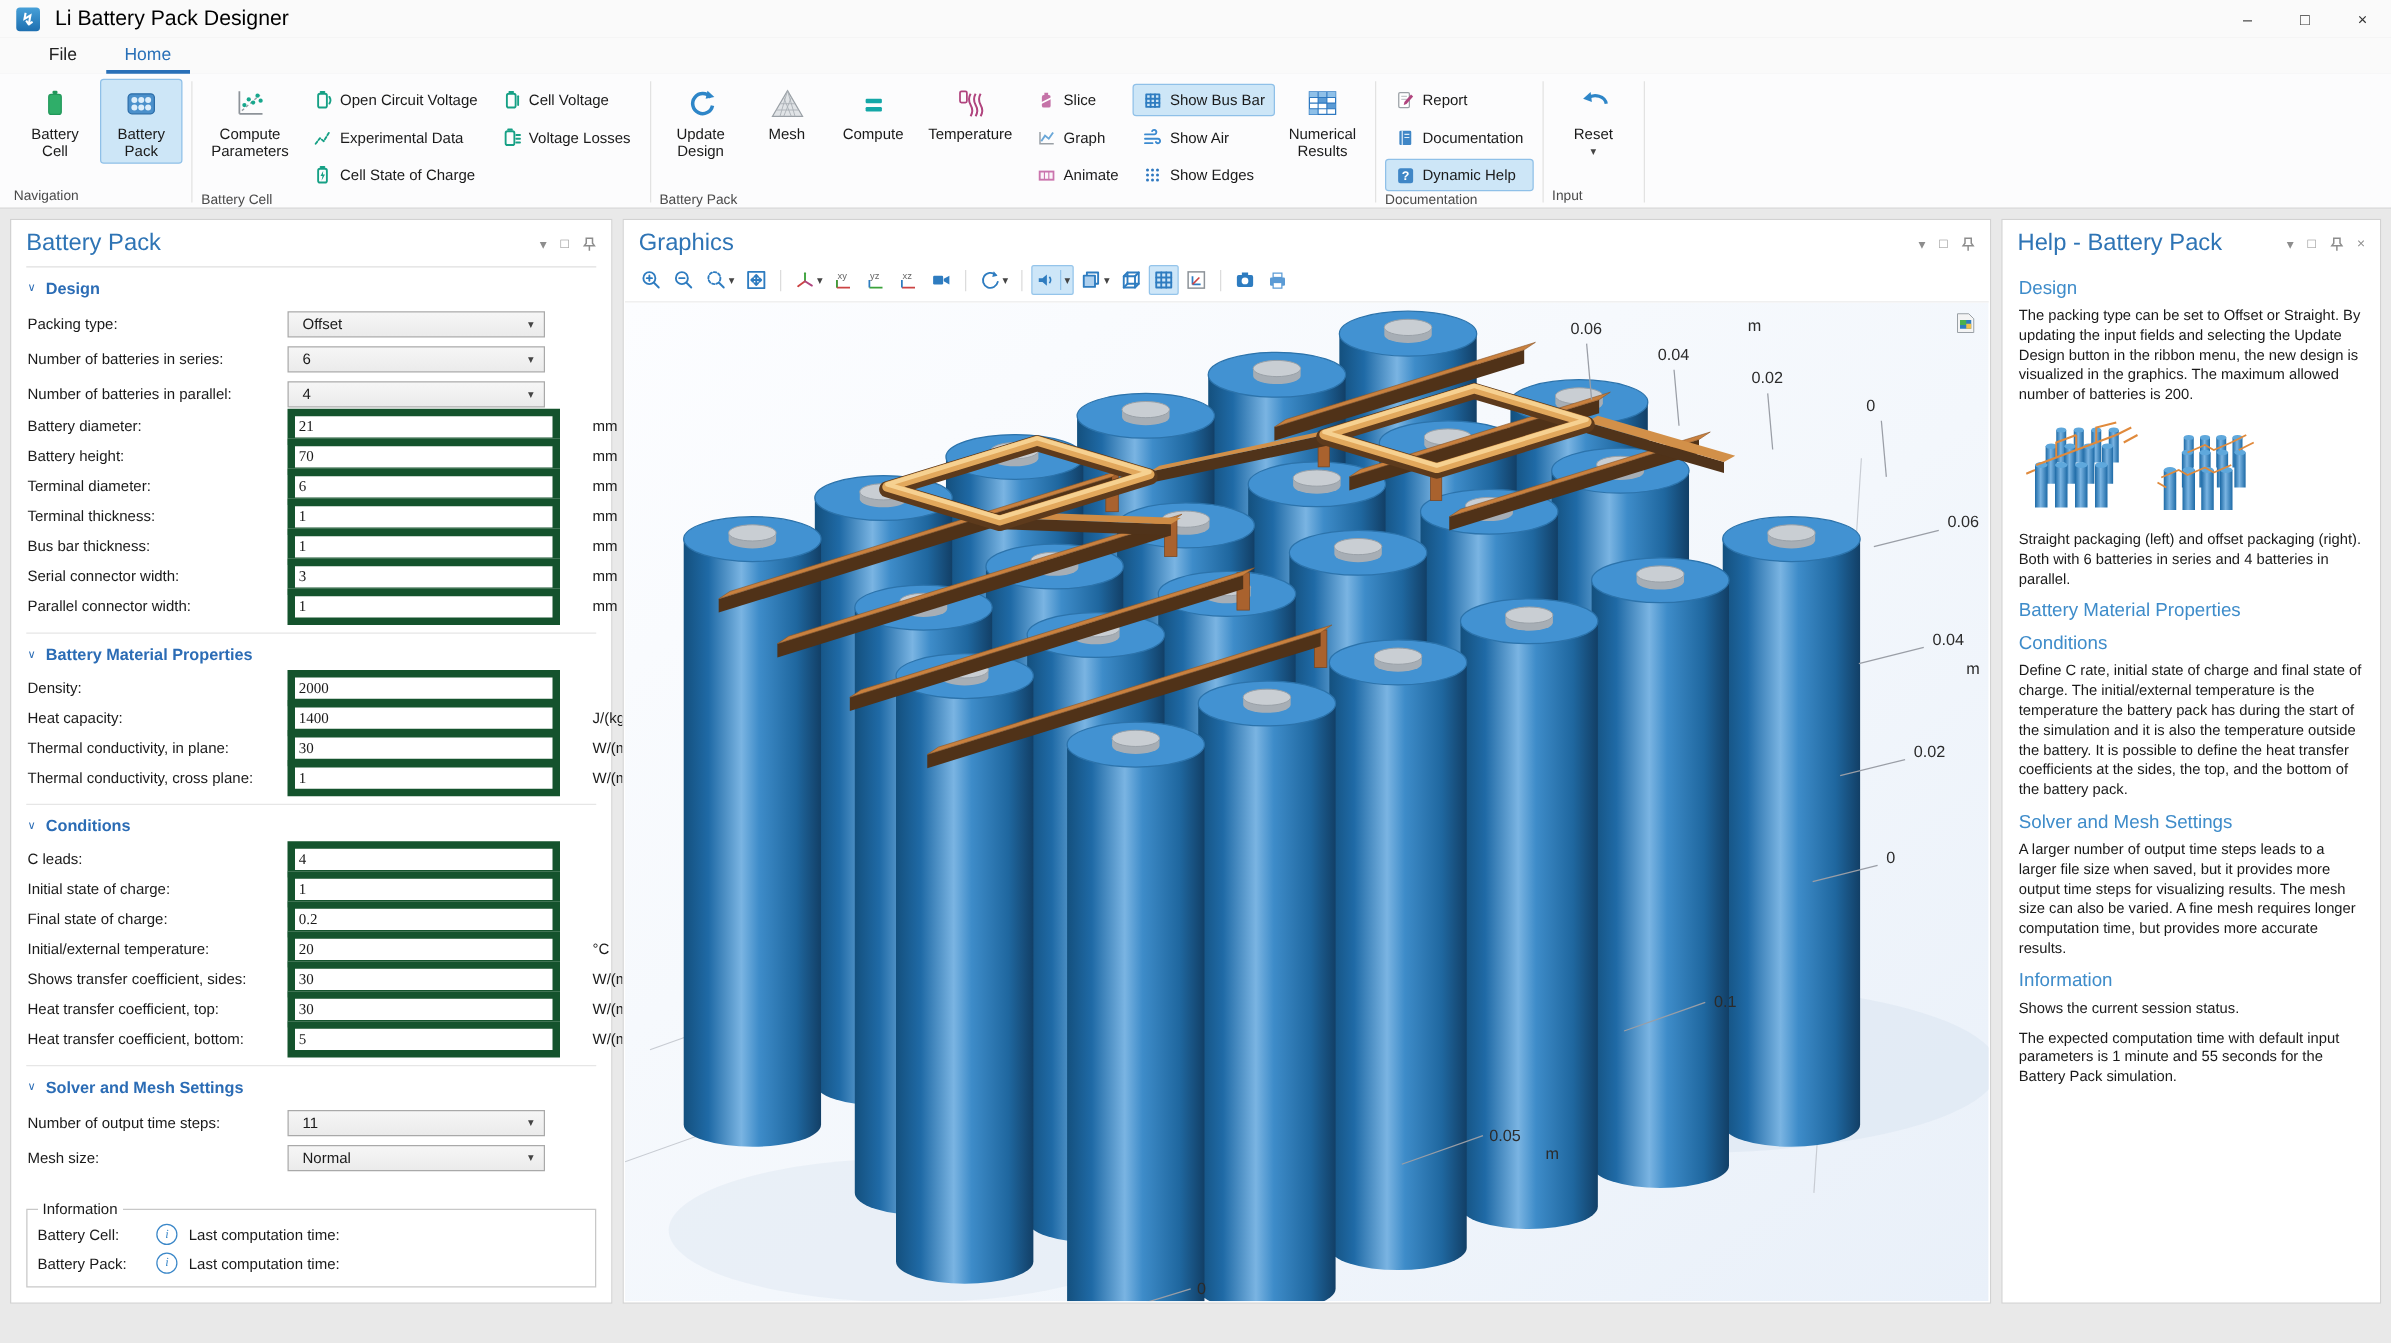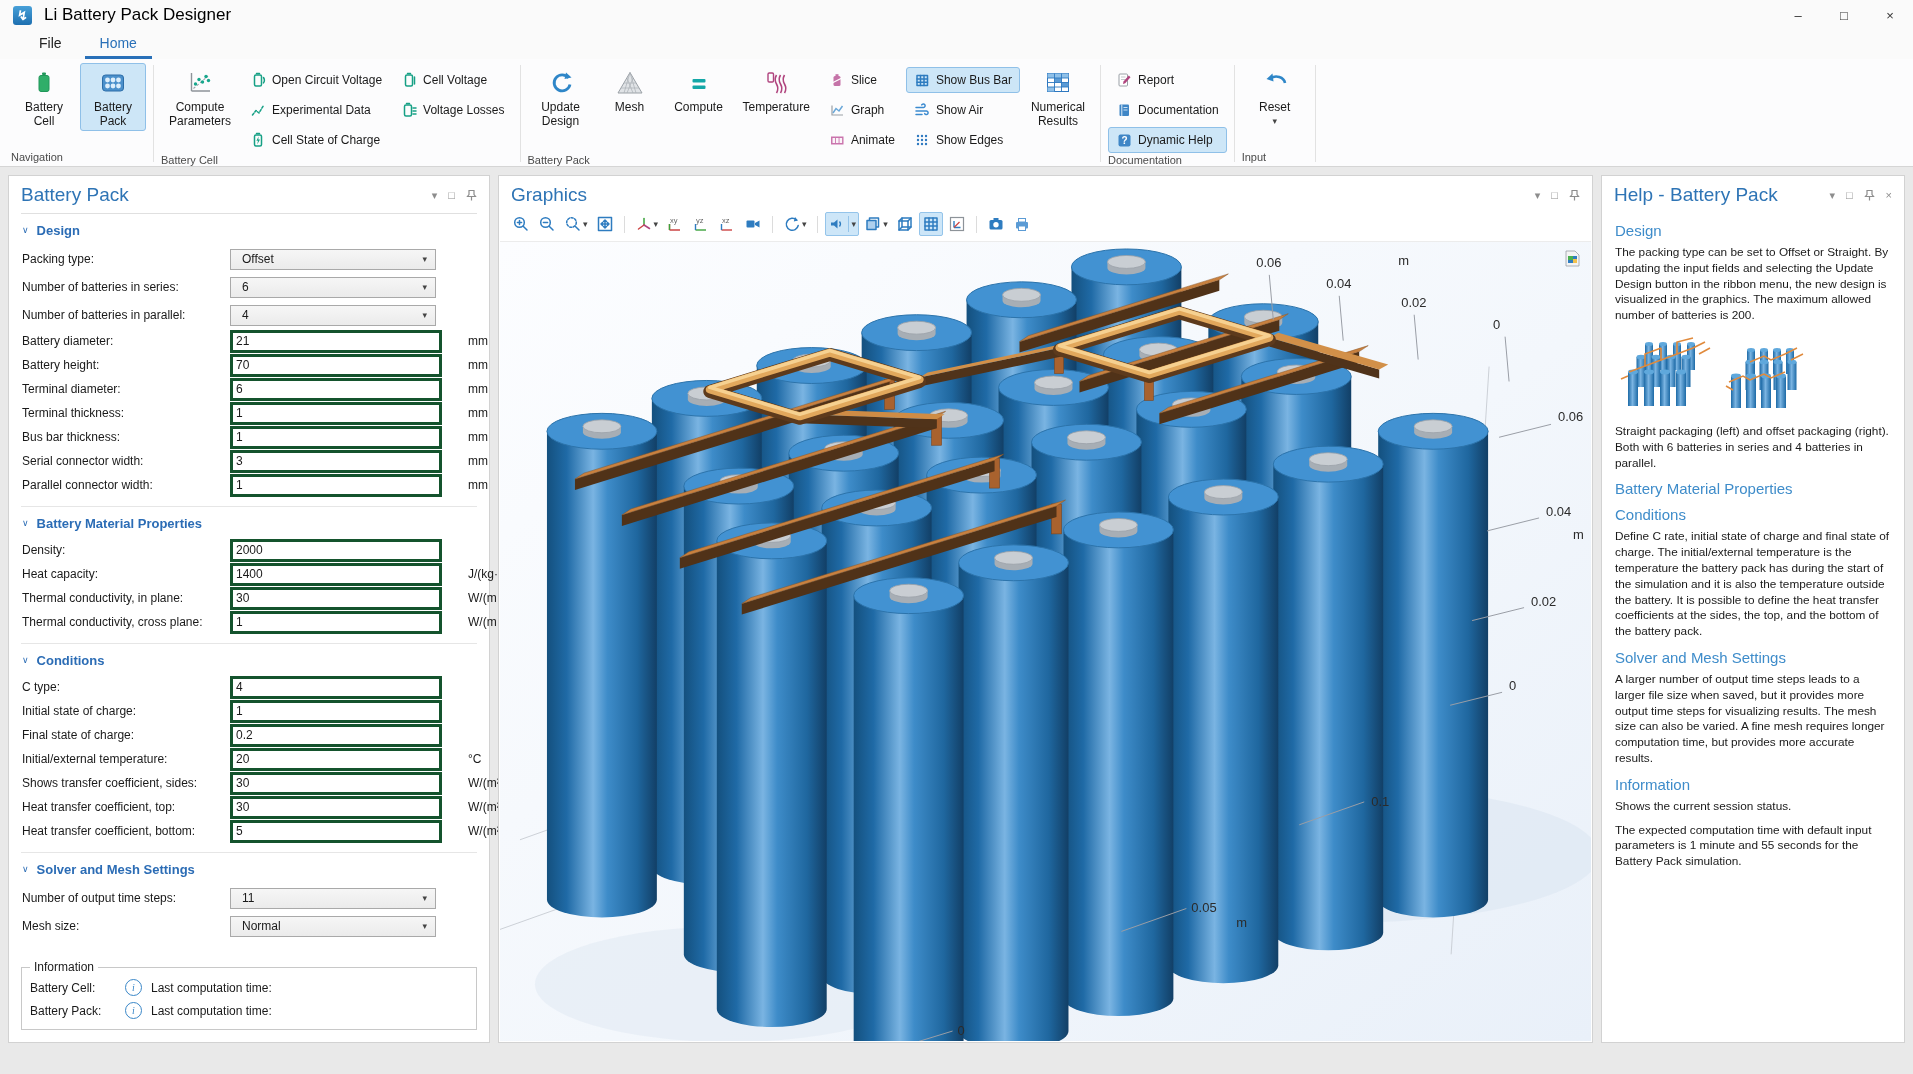--- a/index.html
+++ b/index.html
@@ -39,21 +39,21 @@
   #graphics-panel{flex:1;min-width:0}
   #help-panel{width:304px;flex:none}
   
   .lp-divider{border-top:1px solid #e0e0e0;margin:2px 12px 0}
   .sect-div{border-top:1px solid #e6e6e6;margin:9px 12px 0}
   .sheading{display:flex;align-items:center;gap:8px;color:#2b6cb5;font-size:13px;font-weight:600;padding:9px 0 7px 13px}
   .sheading .sv{font-size:9px;font-weight:400;transform:translateY(-1px)}
   .frow{display:flex;align-items:center;padding:1px 0 1px 13px;height:22px}
   .frow.dd{height:26px}
   .flabel{width:208px;font-size:12px;flex:none}
-  .ftext{width:200px;height:17px;border:3px solid #14532d;font-size:12px;padding:0 3px;font-family:Liberation Sans, sans-serif;flex:none;background:#fff;color:#1a1a1a}
+  .ftext{width:200px;height:17px;border:6px solid #14532d;font-size:12px;padding:0 3px;font-family:Liberation Serif, serif;flex:none;background:#fff;color:#1a1a1a}
   .dropdown{width:206px;height:21px;border:1px solid #a9a9a9;background:linear-gradient(#f6f6f6,#ebebeb);display:flex;align-items:center;font-size:12px;flex:none;box-sizing:border-box}
   .dval{padding-left:11px}
   .darr{margin-left:auto;padding-right:8px;font-size:9px;color:#444}
   .funit{margin-left:26px;font-size:12px;white-space:nowrap}
   fieldset.info{margin:auto 12px 12px;border:1px solid #c8c8c8;padding:2px 8px 7px;font-size:12px}
   fieldset.info legend{padding:0 4px;font-size:12px}
   .inforow{display:flex;align-items:center;gap:9px;padding:3px 0}
   .infolabel{width:86px}
   .iicon{width:15px;height:15px;border-radius:50%;border:1.4px solid #3a87c8;color:#3a87c8;font-size:10px;font-style:italic;display:flex;align-items:center;justify-content:center;font-family:"Liberation Serif",serif;flex:none}
   
@@ -441,21 +441,21 @@
       <input class="ftext" value="1" style="">
       <span class="funit">W/(m·K)</span>
     </div>
 
     <div class="sect-div"></div>
     <div class="sheading">
       <span class="sv">∨</span>
       <span>Conditions</span>
     </div>
     <div class="frow">
-      <span class="flabel">C type:</span>
+      <span class="flabel">C leads:</span>
       <input class="ftext" value="4" style="">
       <span class="funit"></span>
     </div>
     <div class="frow">
       <span class="flabel">Initial state of charge:</span>
       <input class="ftext" value="1" style="">
       <span class="funit"></span>
     </div>
     <div class="frow">
       <span class="flabel">Final state of charge:</span>

